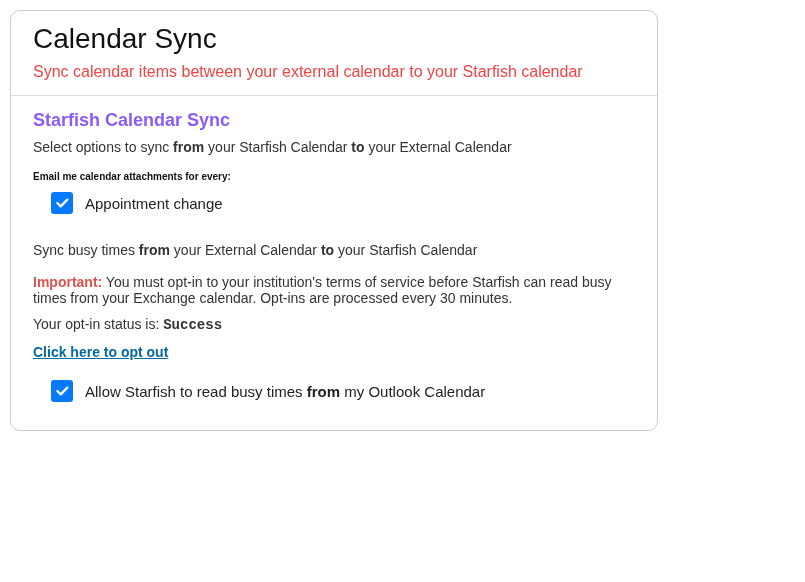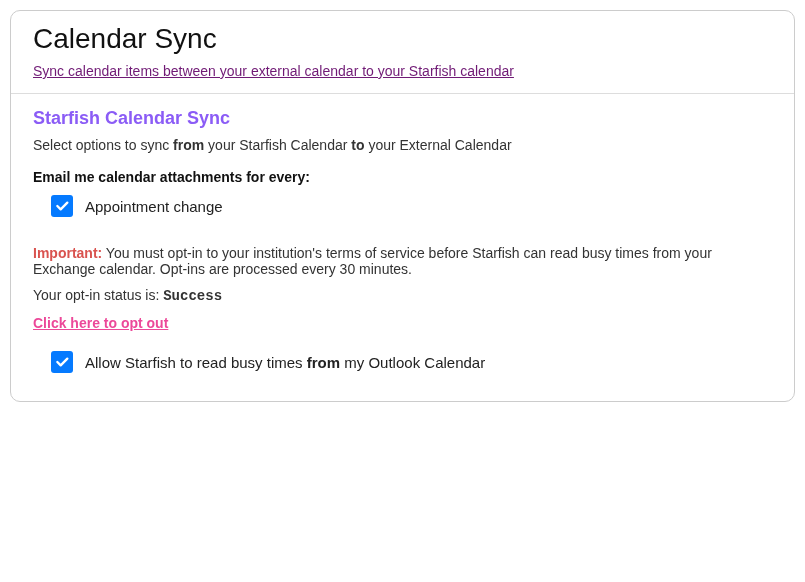--- a/index.html
+++ b/index.html
@@ -6,60 +6,59 @@
       margin: 0;
       padding: 0;
       box-sizing: border-box;
     }
     body {
       font-family: "Helvetica Neue", Helvetica, Arial, sans-serif;
       background: #fff;
       padding: 10px;
     }
     .card {
-      width: 785px;
+      width: 648px;
       border: 1px solid #ccc;
       border-radius: 10px;
       overflow: hidden;
       background: #fff;
     }
     .card-header {
       padding: 12px 22px 14px 22px;
       border-bottom: 1px solid #ddd;
     }
     .page-title {
       font-size: 28px;
       font-weight: 400;
       color: #111;
       margin-bottom: 8px;
     }
     .page-subtitle {
-      font-size: 14px;
-      color: #701a75;
-      text-decoration: underline;
+      font-size: 16px;
+      color: #ef4444;
     }
     .section {
       padding: 14px 22px 0 22px;
     }
     .section-title {
       font-size: 18px;
       font-weight: 700;
       color: #8b5cf6;
       margin-bottom: 8px;
     }
     .section-desc {
       font-size: 14px;
       color: #333;
       margin-bottom: 16px;
     }
     .section-desc b {
       font-weight: 700;
     }
     .subsection-title {
-      font-size: 14px;
+      font-size: 10px;
       font-weight: 700;
       color: #111;
       margin-bottom: 10px;
     }
     .checkbox-row {
       display: flex;
       align-items: center;
       margin-left: 18px;
       margin-bottom: 14px;
       text-align: center;
@@ -95,21 +94,21 @@
       font-size: 14px;
       color: #333;
       margin-bottom: 10px;
       margin-top: 6px;
     }
     .opt-status-line b {
       font-weight: 700;
       font-family: Liberation Mono, monospace;
     }
     .opt-link {
-      color: #ec4899;
+      color: #0369a1;
       font-size: 14px;
       font-weight: 700;
       text-decoration: underline;
       cursor: pointer;
       display: inline-block;
       margin-bottom: 20px;
     }
     .bottom-pad {
       height: 14px;
     }
@@ -136,20 +135,23 @@
         <svg viewBox="0 0 24 24">
             <path fill="none" stroke="#ffffff" stroke-width="3.5" stroke-linecap="round" stroke-linejoin="round" d="M5 12l5 5L20 7"></path>
           </svg>
       </div>
       <div class="checkbox-label">Appointment change</div>
     </div>
 
   </div>
 
   <div class="section">
+    <div class="section-desc">
+      <span>Sync busy times </span><b>from</b><span> your External Calendar </span><b>to</b><span> your Starfish Calendar</span>
+    </div>
 
     <div class="section-desc" style="margin-bottom:10px;">
       <span class="important-label">Important:</span><span> You must opt-in to your institution's terms of service before Starfish can read busy times from your Exchange calendar. Opt-ins are processed every 30 minutes.</span>
     </div>
 
     <div class="opt-status-line">
       <span>Your opt-in status is: </span><b>Success</b>
     </div>
 
     <a class="opt-link">Click here to opt out</a>

